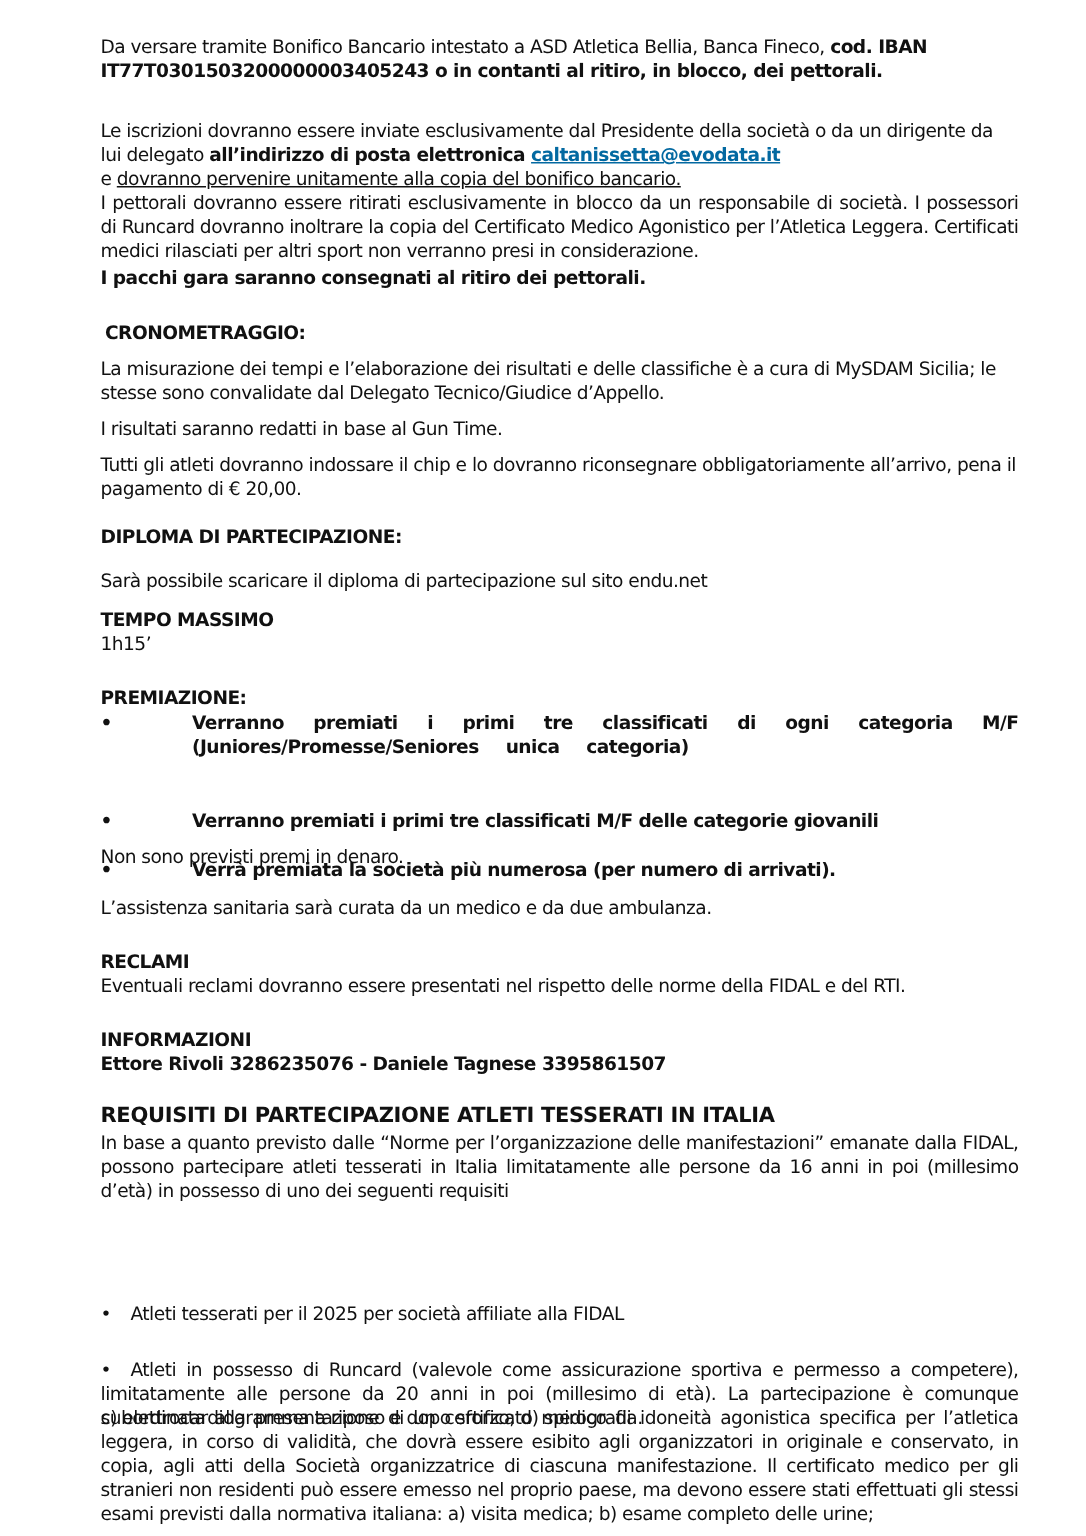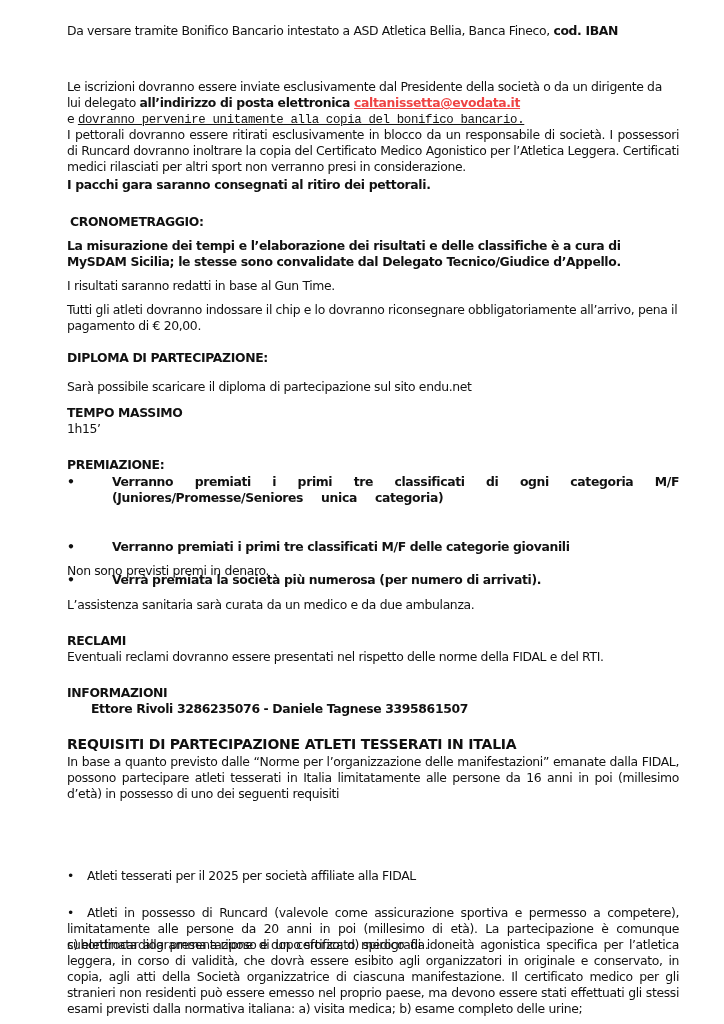--- a/index.html
+++ b/index.html
@@ -4,51 +4,52 @@
 <style>
   html, body { margin: 0; padding: 0; background: #ffffff; }
   body {
     width: 724px; height: 1024px; overflow: hidden; position: relative;
     font-family: "DejaVu Sans", sans-serif; color: #111; font-size: 12.4px;
     letter-spacing: -0.35px;
   }
   .page { position: absolute; left: 0; top: 0; width: 724px; height: 1013px; }
   .blk { position: absolute; left: 67px; width: 612px; line-height: 16px; }
   .b { font-weight: bold; }
-  .u { text-decoration: underline; font-family: Liberation Mono, monospace; }
-  a.link { color: #ef4444; text-decoration: underline; font-weight: bold; }
+  .u { text-decoration: underline; }
+  a.link { color: #0369a1; text-decoration: underline; font-weight: bold; }
   .just { text-align: justify; text-align-last: left; }
   .h { font-weight: bold; }
   .h-big { font-weight: bold; font-size: 14px; letter-spacing: -0.2px; }
   .bul { position: relative; padding-left: 0; }
   .bul .dot { position: absolute; left: 0; }
-  .bul .txt { display: block; margin-left: 45px; }
+  .bul .txt { display: block; margin-left: 61px; }
   .req-li { position: relative; }
   .req-li .dot { position: absolute; left: 0; top: 0; }
 </style>
 </head>
 <body>
 
 <div class="page">
 
   <div class="blk" style="top:23px;">
     <span>Da versare tramite Bonifico Bancario intestato a ASD Atletica Bellia,  Banca Fineco, </span><span class="b">cod. IBAN</span><br>
+    <span class="b">IT77T0301503200000003405243  o in contanti al ritiro, in blocco, dei pettorali.</span>
   </div>
 
   <div class="blk" style="top:79px;">
     <span>Le iscrizioni dovranno essere inviate esclusivamente dal Presidente della società o da un dirigente da lui delegato </span><span class="b">all’indirizzo di posta elettronica </span><a class="link" href="#">caltanissetta@evodata.it</a><br>
     <span>e </span><span class="u">dovranno pervenire unitamente alla copia del bonifico bancario.</span>
   </div>
   <div class="blk just" style="top:127px;">
     <span>I pettorali dovranno essere ritirati esclusivamente in blocco da un responsabile di società. I possessori di Runcard dovranno inoltrare la copia del Certificato Medico Agonistico per l’Atletica Leggera. Certificati medici rilasciati per altri sport non verranno presi in considerazione.</span>
   </div>
   <div class="blk b" style="top:177px;">I pacchi gara saranno consegnati al ritiro dei pettorali.</div>
 
   <div class="blk h" style="top:214px; left:70px;">CRONOMETRAGGIO:</div>
-  <div class="blk" style="top:238px;font-weight:bold;">La misurazione dei tempi e l’elaborazione dei risultati e delle classifiche è a cura di MySDAM Sicilia; le stesse sono convalidate dal Delegato Tecnico/Giudice d’Appello.</div>
+  <div class="blk" style="top:238px;">La misurazione dei tempi e l’elaborazione dei risultati e delle classifiche è a cura di MySDAM Sicilia; le stesse sono convalidate dal Delegato Tecnico/Giudice d’Appello.</div>
   <div class="blk" style="top:278px;">I risultati saranno redatti in base al Gun Time.</div>
   <div class="blk" style="top:302px;">Tutti gli atleti dovranno indossare il chip e lo dovranno riconsegnare obbligatoriamente all’arrivo, pena il pagamento di  € 20,00.</div>
 
   <div class="blk h" style="top:350px;">DIPLOMA DI PARTECIPAZIONE:</div>
   <div class="blk" style="top:366px;margin-top:13px;">Sarà possibile scaricare il diploma di partecipazione sul sito endu.net</div>
 
   <div class="blk h" style="top:405px;">TEMPO MASSIMO</div>
   <div class="blk" style="top:421px;">1h15’</div>
 
   <div class="blk h" style="top:457px;">PREMIAZIONE:</div>
@@ -64,21 +65,21 @@
     <span class="dot">•</span>
     <span class="txt">Verrà premiata la società più numerosa (per numero di arrivati).</span>
   </div>
   <div class="blk" style="top:597px;">L’assistenza sanitaria sarà curata da un medico e da due ambulanza.</div>
   <div class="blk" style="top:563px;">Non sono previsti premi in denaro.</div>
 
   <div class="blk h" style="top:633px;">RECLAMI</div>
   <div class="blk" style="top:649px;">Eventuali reclami dovranno essere presentati nel rispetto delle norme della FIDAL e del RTI.</div>
 
   <div class="blk h" style="top:685px;">INFORMAZIONI</div>
-  <div class="blk h" style="top:701px;margin-left:24px;">Ettore Rivoli 3286235076 -  Daniele Tagnese 3395861507</div>
+  <div class="blk h" style="top:701px;">Ettore Rivoli 3286235076 -  Daniele Tagnese 3395861507</div>
 
   <div class="blk h-big" style="top:736px;">REQUISITI DI PARTECIPAZIONE ATLETI TESSERATI IN ITALIA</div>
   <div class="blk just" style="top:754px;">In base a quanto previsto dalle “Norme per l’organizzazione delle manifestazioni” emanate dalla FIDAL, possono partecipare atleti tesserati in Italia limitatamente alle persone da 16 anni in poi (millesimo d’età) in possesso di uno dei seguenti requisiti</div>
   <div class="blk req-li" style="top:804px;">
     <span class="dot">•</span>
     <span style="display:block; margin-left:20px;">Atleti tesserati per il 2025 per società affiliate alla FIDAL</span>
   </div>
   <div class="blk req-li just" style="top:825px;">
     <span class="dot">•</span>
     <span style="display:block; text-indent:20px;">Atleti in possesso di Runcard (valevole come assicurazione sportiva e permesso a competere), limitatamente alle persone da 20 anni in poi (millesimo di età). La partecipazione è comunque subordinata alla presentazione di un certificato medico di idoneità agonistica specifica per l’atletica leggera, in corso di validità, che dovrà essere esibito agli organizzatori in originale e conservato, in copia, agli atti della Società organizzatrice di ciascuna manifestazione. Il certificato medico per gli stranieri non residenti può essere emesso nel proprio paese, ma devono essere stati effettuati gli stessi esami previsti dalla normativa italiana: a) visita medica; b) esame completo delle urine;</span>

